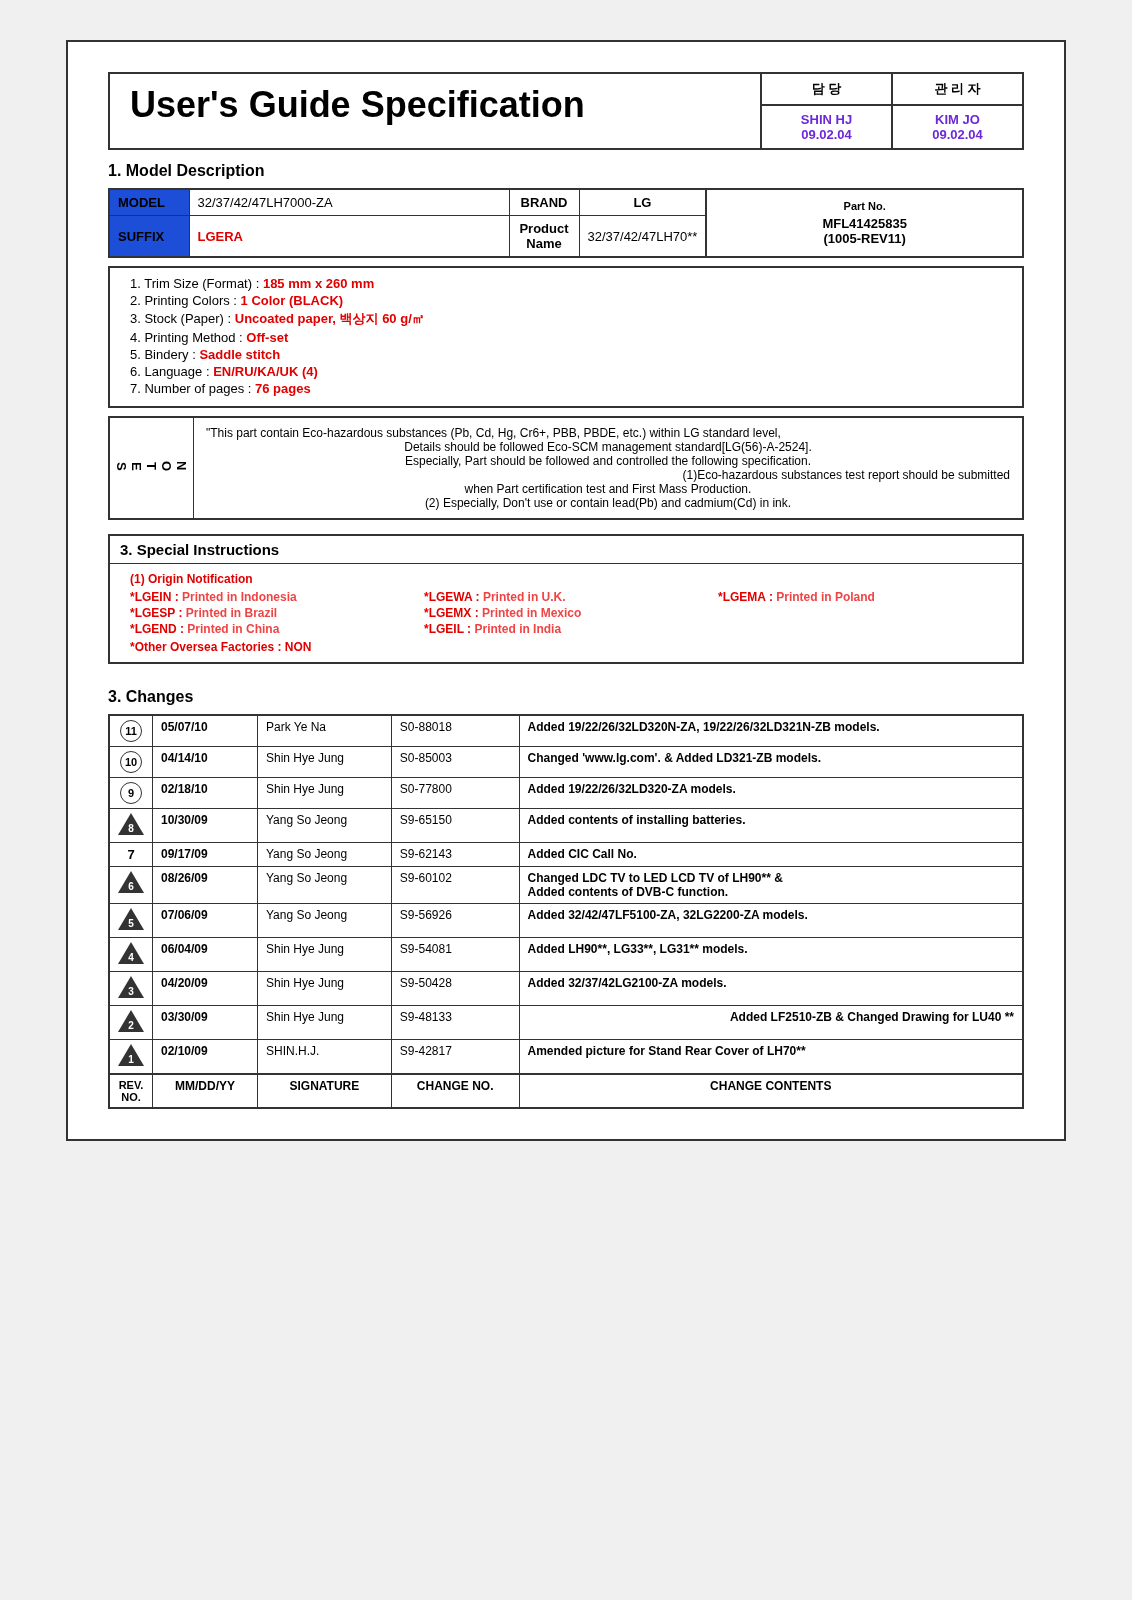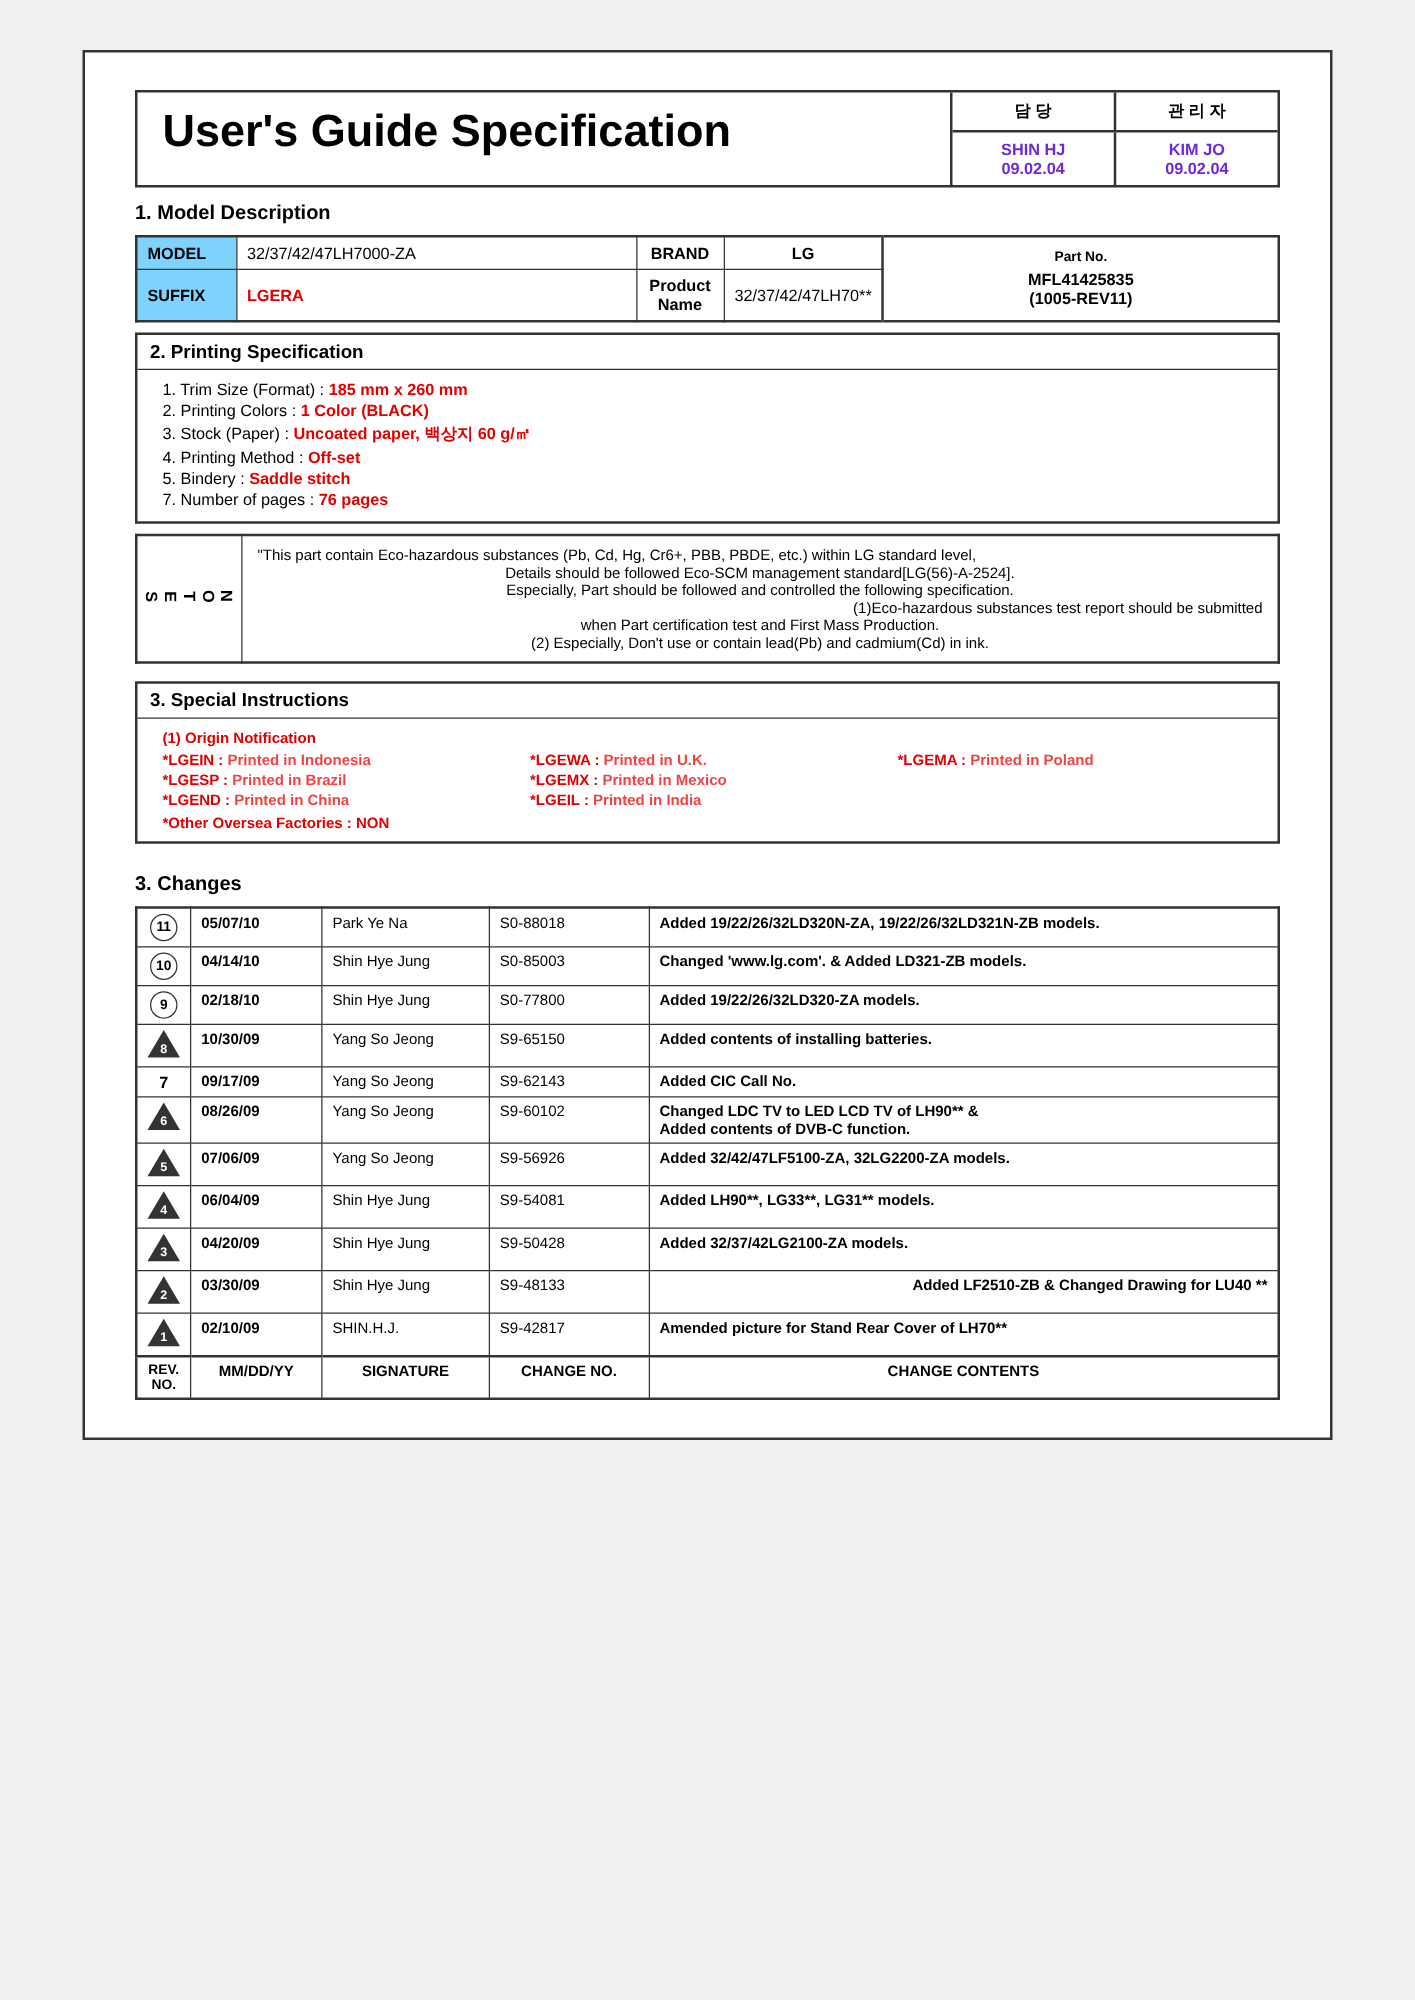--- a/index.html
+++ b/index.html
@@ -81,21 +81,21 @@
       border: 2px solid #333;
       margin-bottom: 8px;
     }
     .model-table td, .model-table th {
       border: 1px solid #333;
       padding: 5px 8px;
       font-size: 13px;
     }
     .model-table .label-cell {
       font-weight: bold;
-      background: #7dd3fc;
+      background: #1d4ed8;
       width: 80px;
     }
     .part-no-cell {
       text-align: center;
       font-weight: bold;
       border-left: 2px solid #333 !important;
       border-top: none !important;
     }
     
     .section-box {
@@ -270,27 +270,27 @@
     <tr>
       <td class="label-cell" style="font-weight:bold;">SUFFIX</td>
       <td style="font-weight:bold; color:#e00000;">LGERA</td>
       <td style="font-weight:bold; text-align:center;">Product Name</td>
       <td style="font-size:13px;">32/37/42/47LH70**</td>
     </tr>
   </tbody>
     </table>
 
   <div class="section-box">
-    <div class="section-header">2.   Printing Specification</div>
     <div class="section-content">
       <div class="spec-line">1. Trim Size (Format) : <span class="spec-highlight">185 mm x 260 mm</span></div>
       <div class="spec-line">2. Printing Colors : <span class="spec-highlight">1 Color (BLACK)</span></div>
       <div class="spec-line">3. Stock (Paper) : <span class="spec-highlight">Uncoated paper, 백상지 60 g/㎡</span></div>
       <div class="spec-line">4. Printing Method : <span class="spec-highlight">Off-set</span></div>
       <div class="spec-line">5. Bindery : <span class="spec-highlight">Saddle stitch</span></div>
+      <div class="spec-line">6. Language : <span class="spec-highlight">EN/RU/KA/UK (4)</span></div>
       <div class="spec-line">7. Number of pages : <span class="spec-highlight">76 pages</span></div>
     </div>
   </div>
 
   <table class="notes-table">
     <tbody>
         <tr>
       <td class="notes-label" style="font-size:13px; font-weight:bold; text-align:center; width:30px; vertical-align:middle; padding:4px;">N<br>O<br>T<br>E<br>S</td>
       <td style="font-size:12px; padding:8px 12px;">
         <div>"This part contain Eco-hazardous substances (Pb, Cd, Hg, Cr6+, PBB, PBDE, etc.) within LG standard level,</div>

